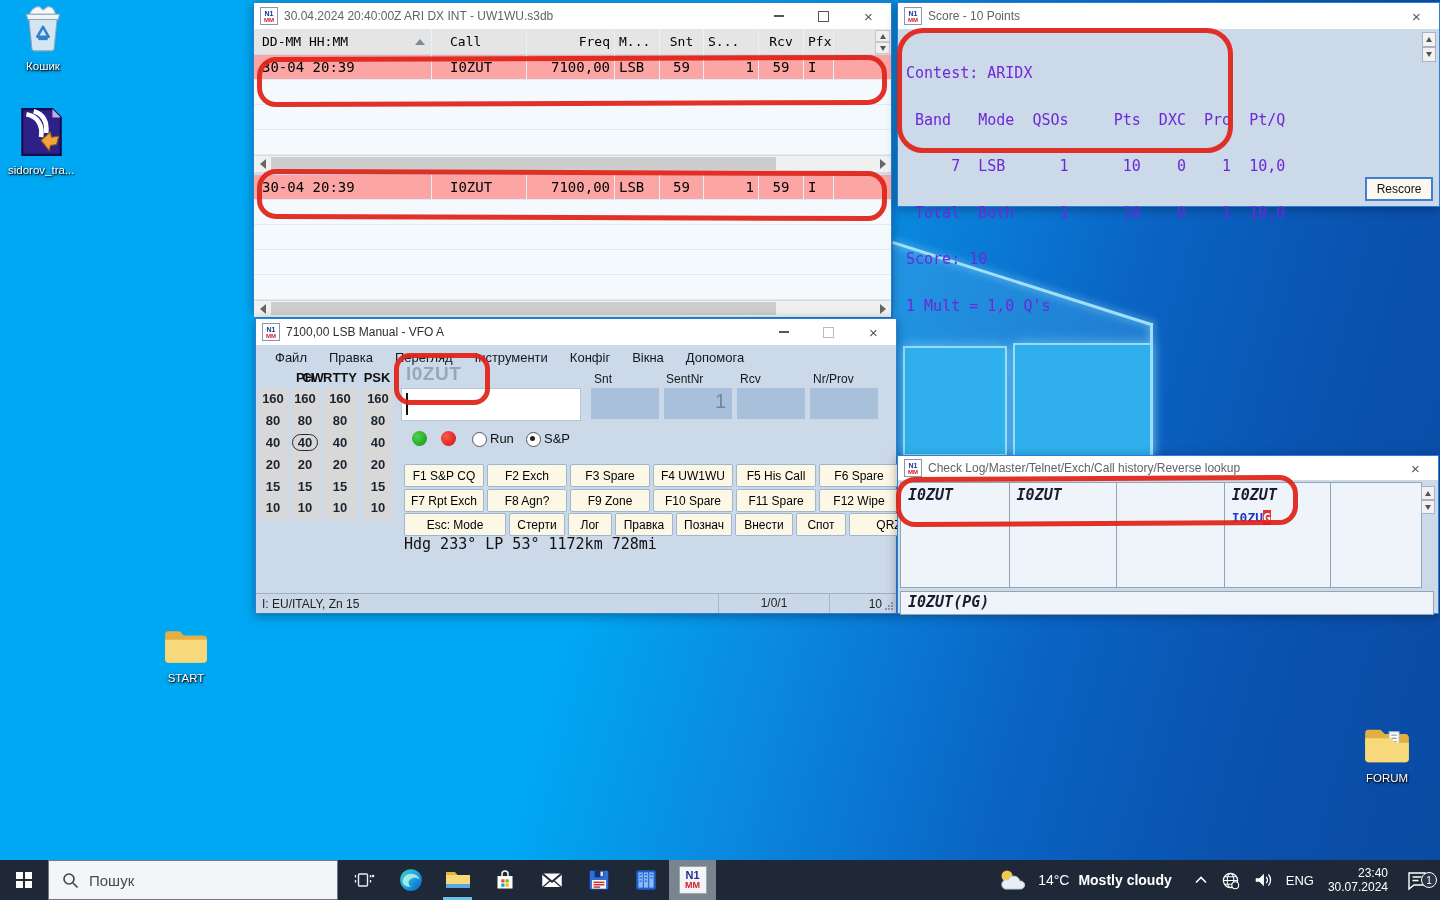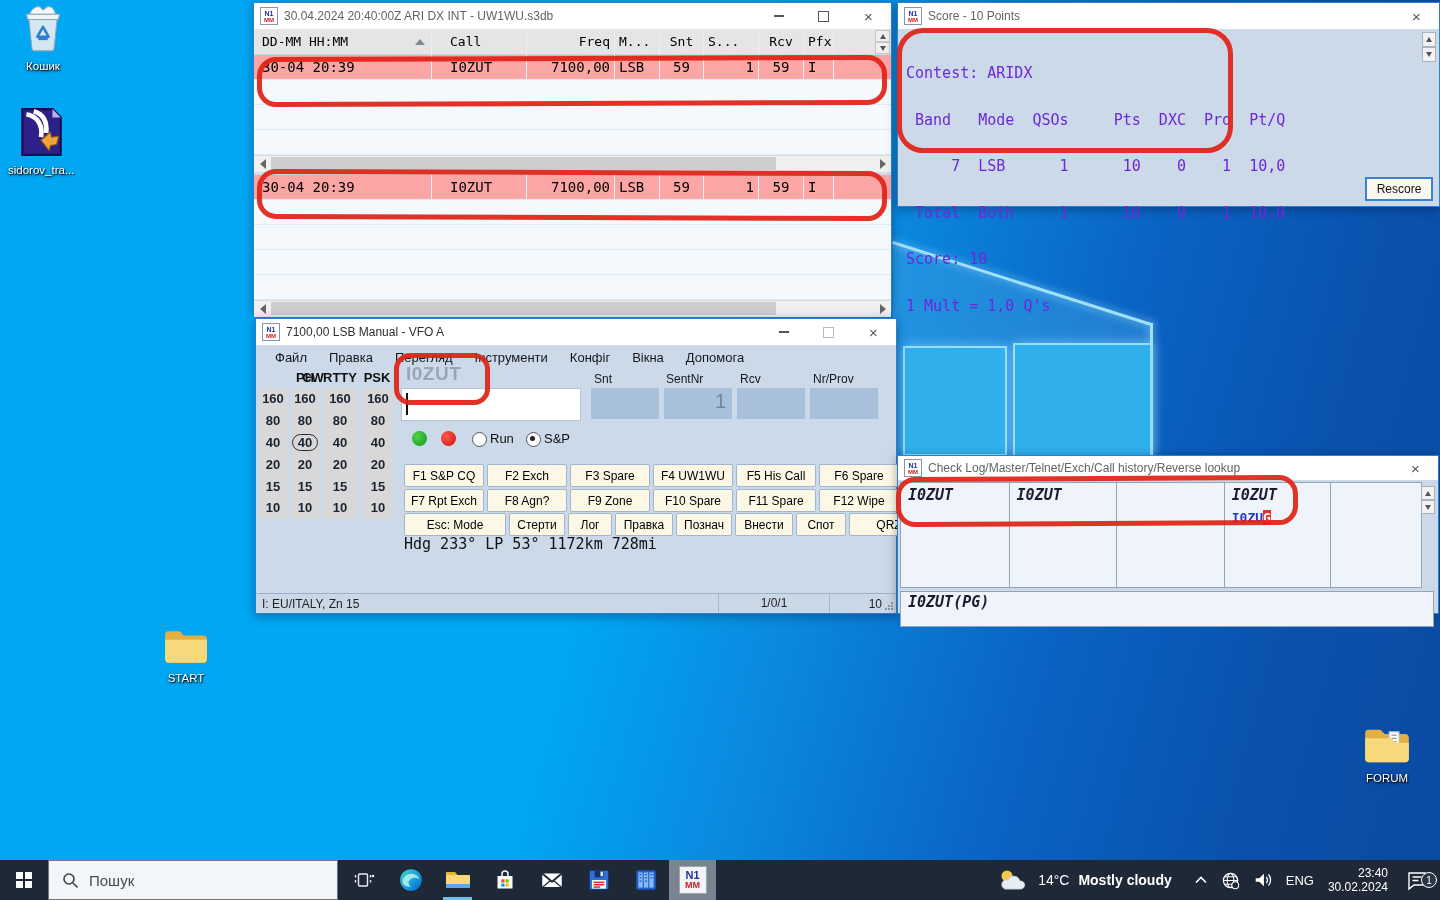--- a/index.html
+++ b/index.html
@@ -108,21 +108,21 @@
   
   .win-check{left:897px;top:455px;width:540px;height:157px;}
   .titlebar.small{height:24px;}
   .chk-grid{position:absolute;left:2px;top:26px;width:520px;height:104px;background:#eef4fa;border:1px solid #93a4b4;display:flex;}
   .chk-col{height:100%;border-right:1px solid #93a4b4;position:relative;}
   .chk-cell{padding:3px 0 0 7px;font-size:15px;font-weight:bold;font-style:italic;color:#1c1c30;}
   .chk-sugg{position:absolute;left:7px;top:27px;font-size:13px;font-weight:bold;color:#2038c8;}
   .chk-sugg .hl{background:#e03030;color:#fff;font-weight:bold;}
   .chk-spin{position:absolute;right:3px;top:30px;width:14px;height:28px;display:flex;flex-direction:column;}
   .chk-spin .sp{flex:1;background:#f2f2f2;border:1px solid #a8b4c0;display:flex;align-items:center;justify-content:center;}
-  .chk-bottom{position:absolute;left:2px;top:135px;width:534px;height:36px;background:#eef4fa;border:1px solid #93a4b4;
+  .chk-bottom{position:absolute;left:2px;top:135px;width:534px;height:24px;background:#eef4fa;border:1px solid #93a4b4;
     font-size:15px;font-weight:bold;font-style:italic;color:#1c1c30;padding:1px 0 0 7px;box-sizing:border-box;}
 
   
   .anno{position:absolute;border:5px solid rgba(224,34,24,.93);border-radius:19px;z-index:40;pointer-events:none;}
 
   
   .taskbar{position:absolute;left:0;top:860px;width:1440px;height:40px;background:#1e2836;z-index:30;display:flex;align-items:center;}
   .tb-start{width:48px;height:40px;display:flex;align-items:center;justify-content:center;}
   .winlogo{display:grid;grid-template-columns:7px 7px;grid-template-rows:7px 7px;gap:1.5px;}
   .winlogo span{background:#fff;}
@@ -618,21 +618,21 @@
             <circle cx="15" cy="15" r="3.6" fill="#1e2836" stroke="#fff" stroke-width="1.1"></circle>
           </svg>
         <svg width="20" height="18" viewBox="0 0 22 18">
             <path d="M3 7h4l5-5v14l-5-5H3z" fill="#fff"></path>
             <path d="M14.5 5.5a5.5 5.5 0 010 7M17 3a9 9 0 010 12" fill="none" stroke="#fff" stroke-width="1.4"></path>
           </svg>
         <span class="txt" style="font-size:13px;">ENG</span>
       </div>
       <div class="tb-clock">
         <div>23:40</div>
-        <div>30.02.2024</div>
+        <div>30.07.2024</div>
       </div>
       <div class="tb-action">
         <svg width="22" height="22" viewBox="0 0 22 22">
             <path d="M3 4h16v12H8l-5 4z" fill="none" stroke="#fff" stroke-width="1.4"></path>
             <path d="M6.5 8h9M6.5 11.5h6" stroke="#fff" stroke-width="1.3"></path>
           </svg>
         <span class="badge">1</span>
       </div>
     </div>
   </div>

